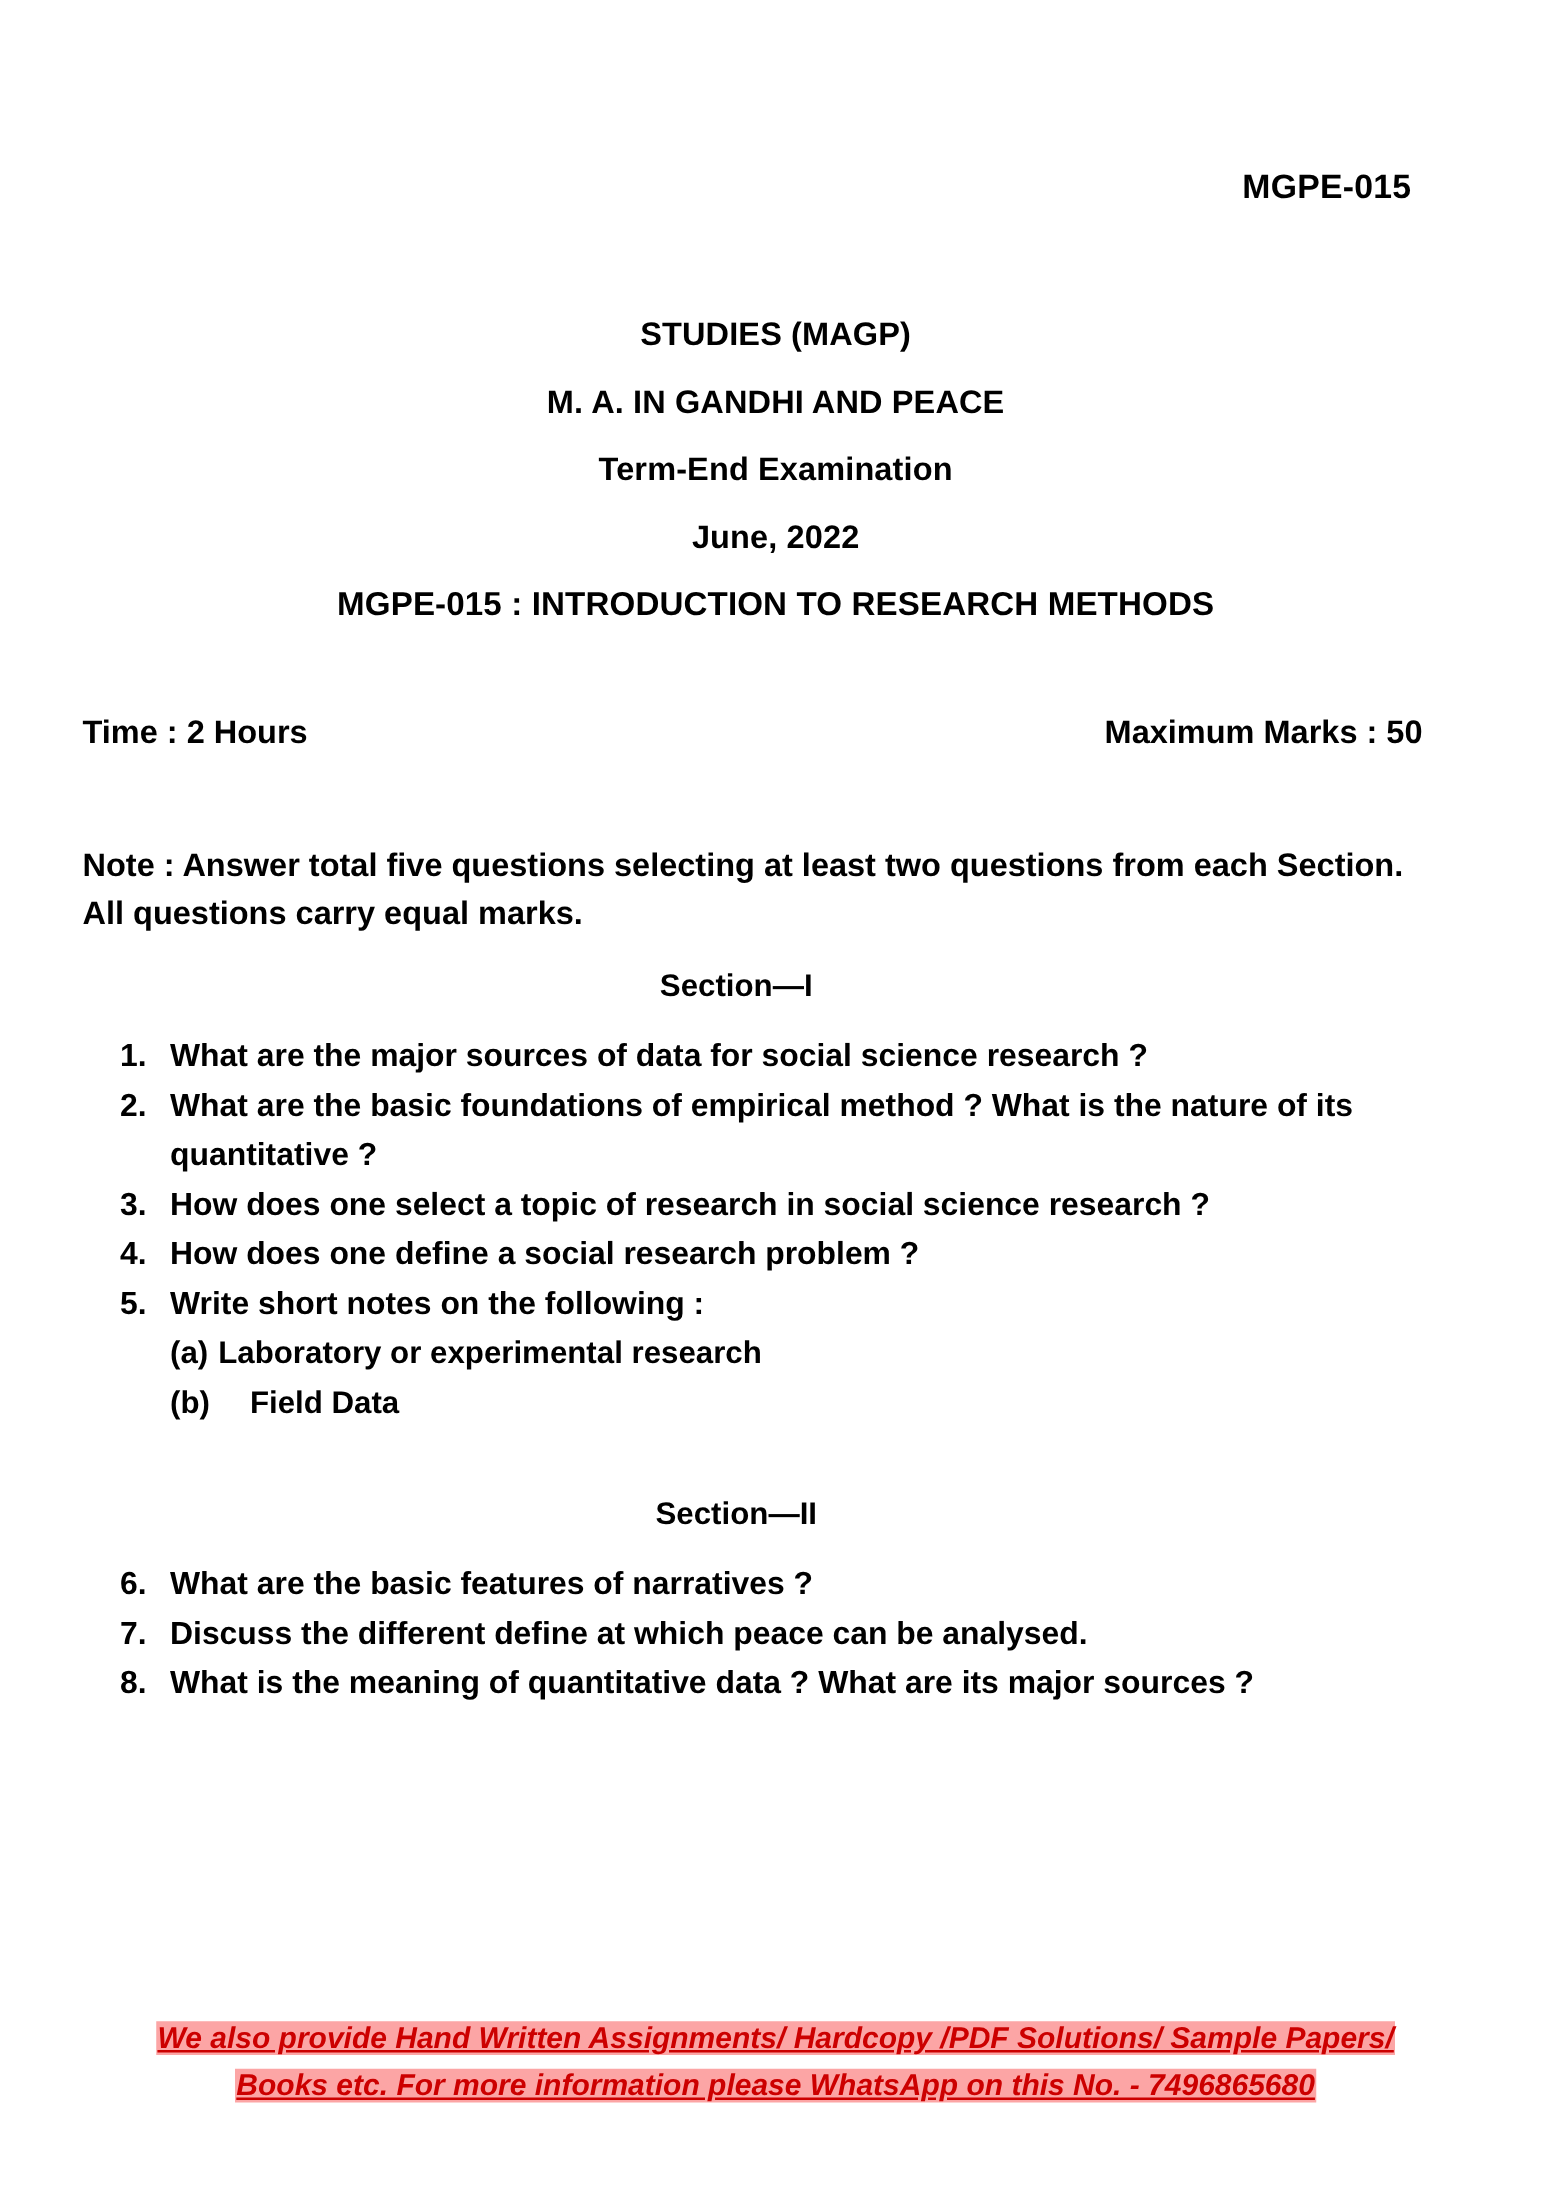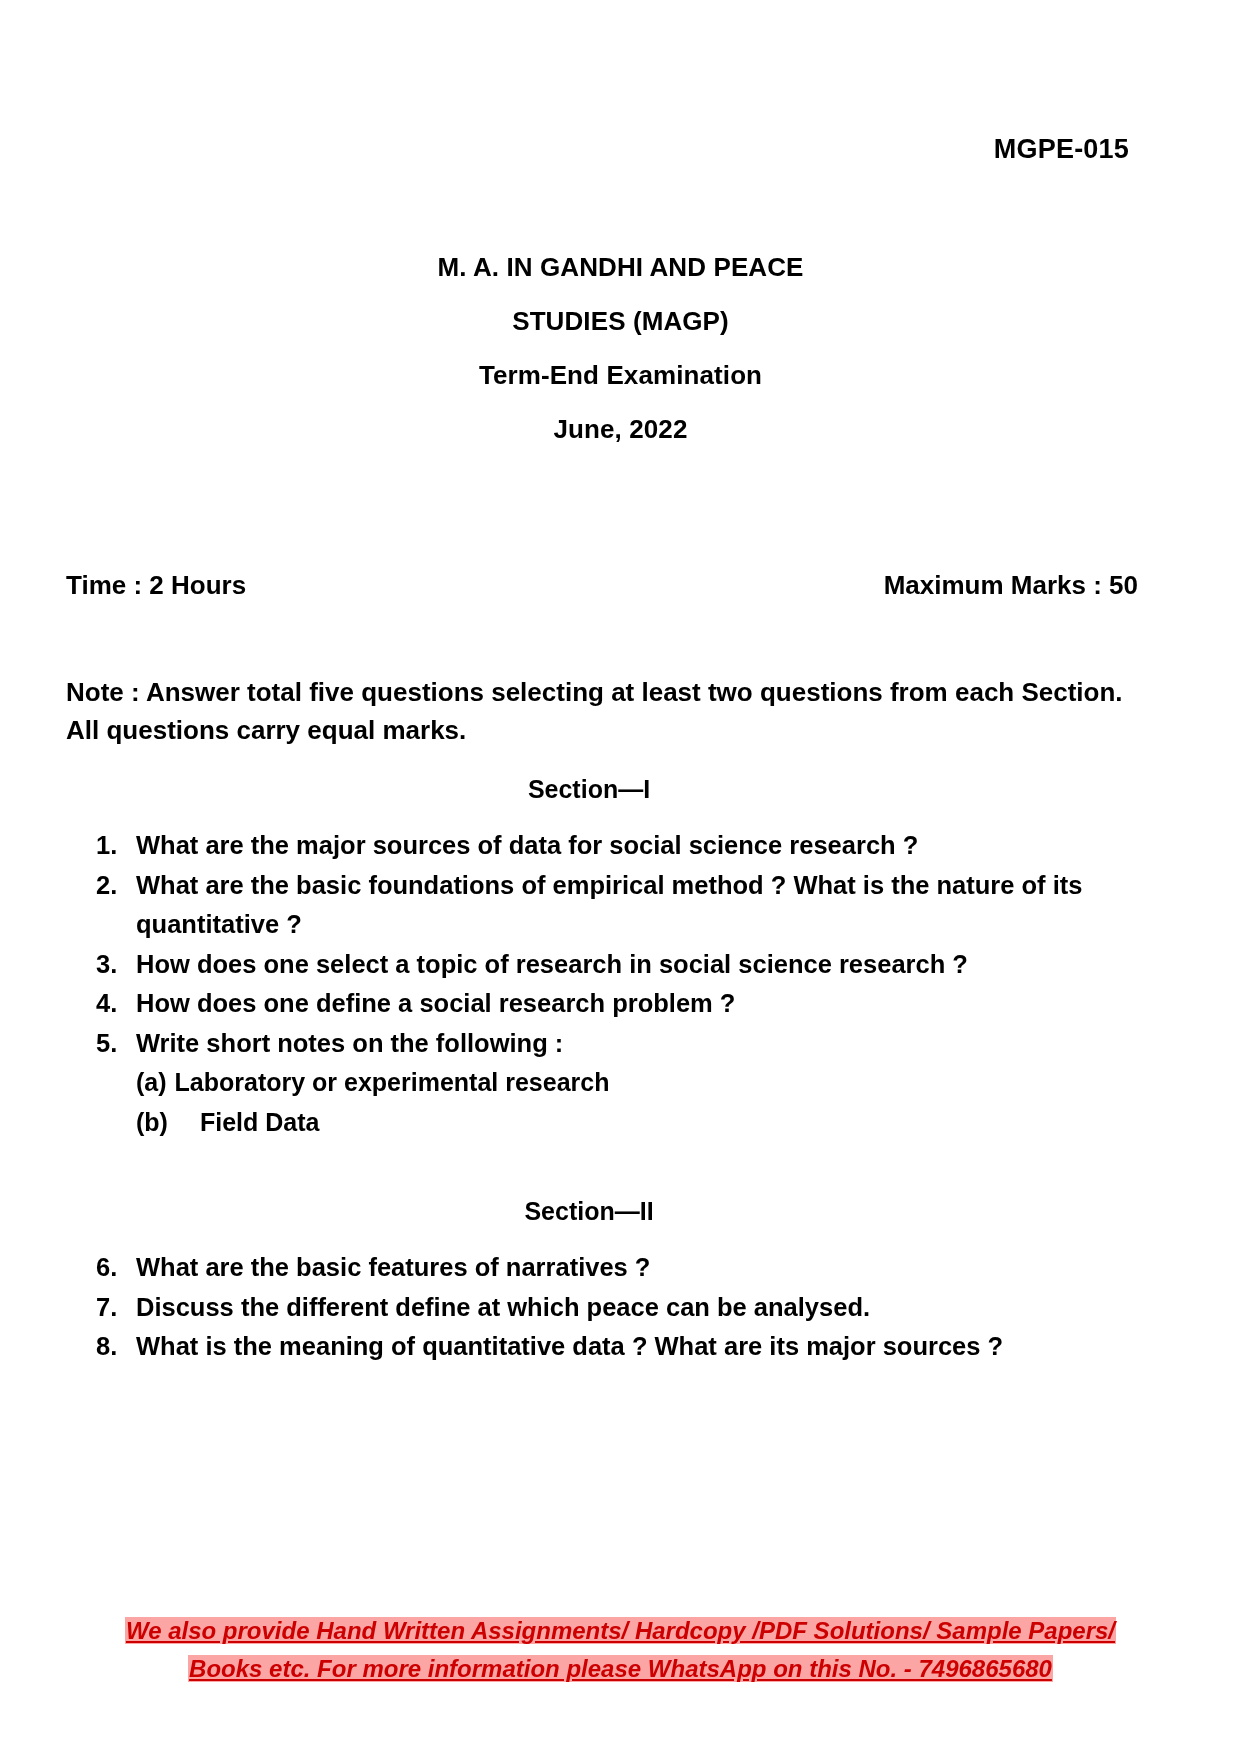--- a/index.html
+++ b/index.html
@@ -164,24 +164,25 @@
   }
 </style>
 </head>
 <body>
 
 <div class="page">
 
   <div class="doc-code">MGPE-015</div>
 
   <div class="title-block">
+    <div class="title-line">STUDIES (MAGP)</div>
     <div class="title-line">M. A. IN GANDHI AND PEACE</div>
-    <div class="title-line">STUDIES (MAGP)</div>
     <div class="title-line">Term-End Examination</div>
     <div class="title-line">June, 2022</div>
+    <div class="title-line subject">MGPE-015 : INTRODUCTION TO RESEARCH METHODS</div>
   </div>
 
   <div class="meta-row">
     <span class="meta-left">Time : 2 Hours</span>
     <span class="meta-right">Maximum Marks : 50</span>
   </div>
 
   <div class="note">Note : Answer total five questions selecting at least two questions from each Section. All questions carry equal marks.</div>
 
   <div class="section-heading" id="sec1-heading">Section—I</div>

